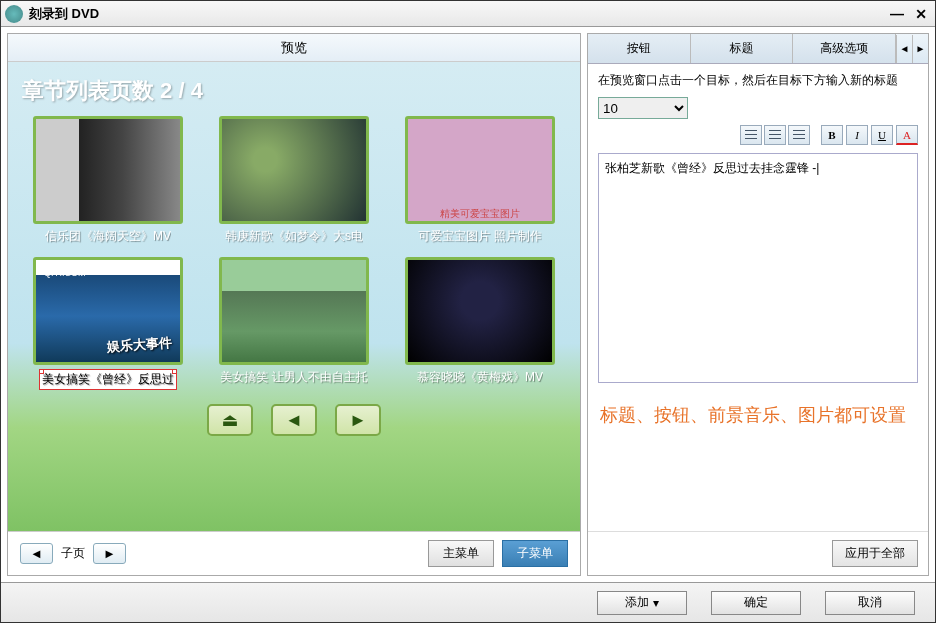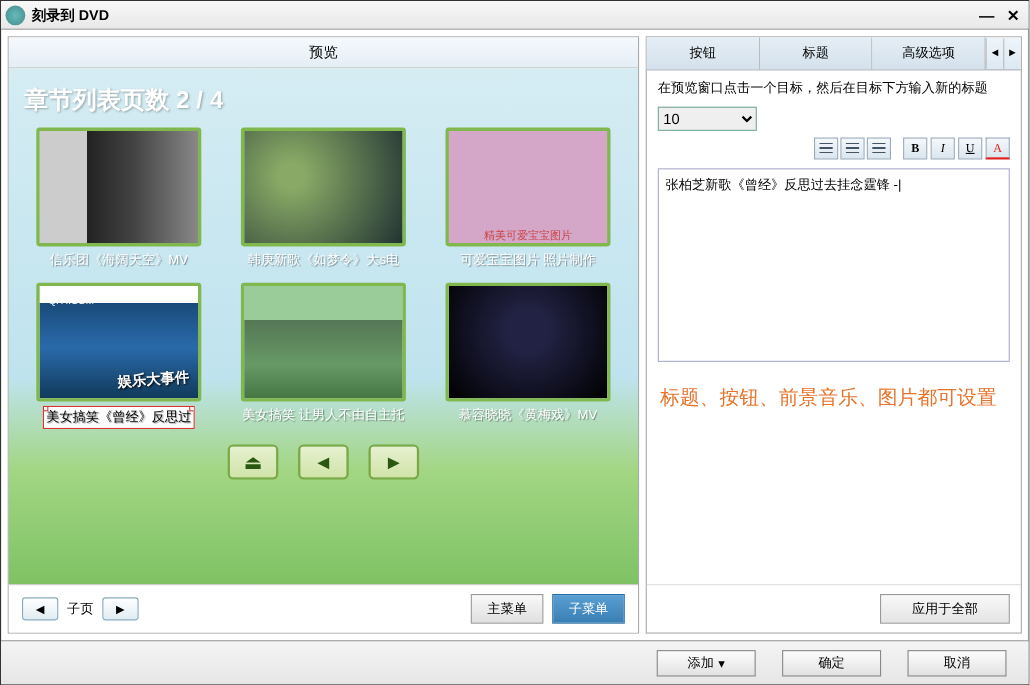--- a/index.html
+++ b/index.html
@@ -36,24 +36,24 @@
 .tab-arrows { display:flex; }
 .tab-arr { width:16px; height:28px; display:flex; align-items:center; justify-content:center; border-left:1px solid #bbb; cursor:pointer; font-size:10px; }
 .instruction { padding: 8px 10px; font-size: 12px; }
 .font-row { display:flex; gap:6px; padding: 0 10px 6px; }
 .font-select { flex:1; height:22px; border:1px solid #7a9; }
 .size-select { width:90px; height:22px; border:1px solid #7a9; }
 .format-row { display:flex; gap:3px; padding: 0 10px 8px; justify-content:flex-end; }
 .fmt-btn { width:22px; height:20px; border:1px solid #9ab; background:linear-gradient(#f4f8fb,#dae6ef); display:flex; align-items:center; justify-content:center; cursor:pointer; font-size:11px; font-family:serif; }
 .fmt-btn.u { text-decoration:underline; }
 .fmt-btn.color { color:#d22; border-bottom:2px solid #d22; }
-.text-edit { margin: 0 10px; border:1px solid #aac; height: 176px; padding: 6px; font-size:12px; background:#fff; }
+.text-edit { margin: 0 10px; border:1px solid #aac; height: 230px; padding: 6px; font-size:12px; background:#fff; }
 .hint-text { color:#e8732a; font-family: "KaiTi","STKaiti",serif; font-size:18px; padding: 20px 12px; }
 .apply-row { display:flex; justify-content:flex-end; padding: 8px 10px; border-top:1px solid #ddd; margin-top:auto; }
-.apply-btn { padding:4px 28px; border:1px solid #999; background:linear-gradient(#f8f8f8,#e4e4e4); cursor:pointer; }
+.apply-btn { padding:4px 12px; border:1px solid #999; background:linear-gradient(#f8f8f8,#e4e4e4); cursor:pointer; }
 .bottom-bar { height: 40px; border-top: 1px solid #999; display:flex; align-items:center; justify-content:flex-end; gap: 24px; padding: 0 20px; background: linear-gradient(#f4f4f4,#e6e6e6); }
 .bottom-btn { width: 90px; height: 24px; border:1px solid #888; background:linear-gradient(#fdfdfd,#e2e2e2); cursor:pointer; font-size:12px; display:flex; align-items:center; justify-content:center; gap:4px; }
 
 .t1 { background: linear-gradient(90deg,#ccc 30%,#222 30%,#444 60%,#888); }
 .t2 { background: radial-gradient(circle at 30% 40%,#8a6 10%,#233); }
 .t3 { background:#d4a6c8; display:flex; align-items:flex-end; justify-content:center; color:#c44; font-size:10px; text-align:center; }
 .t4 { background: linear-gradient(#fff 15%,#1a4a7a 15%,#2a6aaa 55%,#103a5a); }
 .t5 { background: linear-gradient(#9c9 30%,#575 30%,#696 70%,#474); }
 .t6 { background: radial-gradient(circle at 50% 40%,#224 20%,#000); }
 .t4 .ov { position:absolute; bottom:8px; right:8px; color:#fff; font-weight:bold; font-size:13px; transform:rotate(-4deg); text-shadow:1px 1px 2px #000; }

